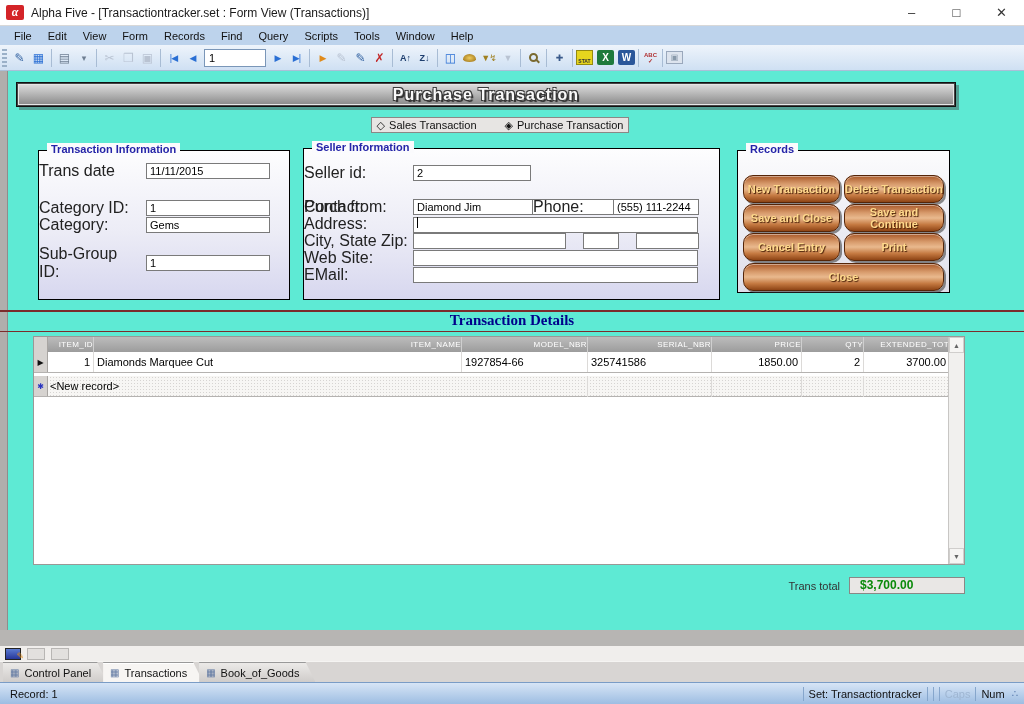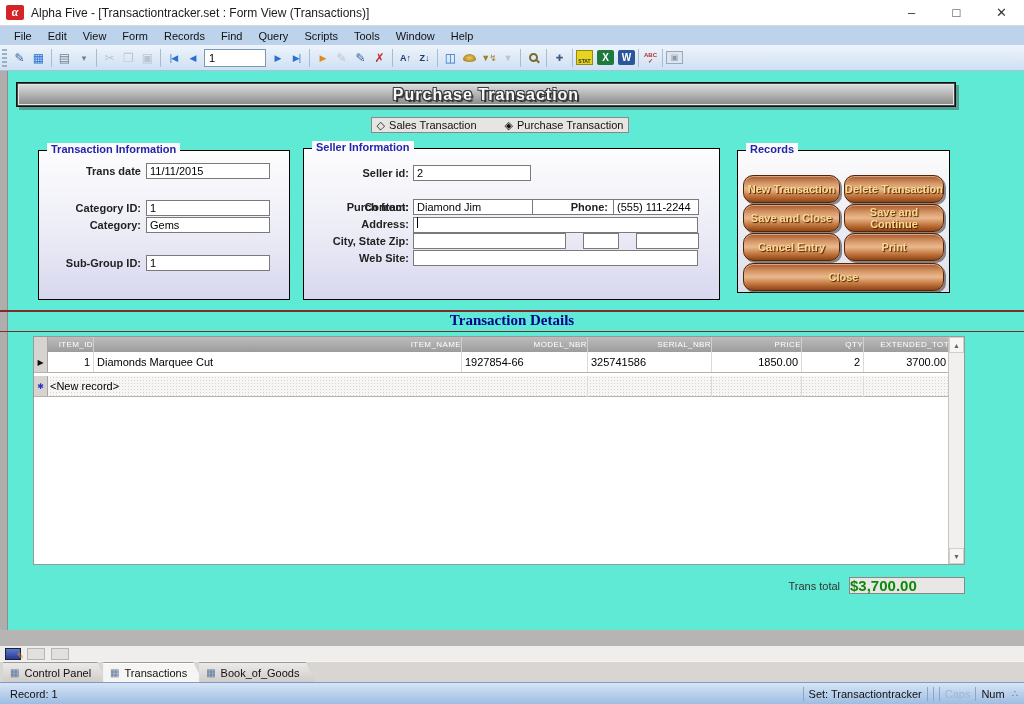--- a/index.html
+++ b/index.html
@@ -70,21 +70,21 @@
               border:1px solid #8a8886; display:flex; align-items:center; justify-content:center; gap:28px; }
   .type-opt { display:flex; align-items:center; gap:4px; font-size:11px; color:#111; }
   .diamond { font-size:11px; line-height:11px; }
 
   .panel { position:absolute; border:1px solid #000;
            background:linear-gradient(#fdfdfe 0%, #ececf6 55%, #d7d7ef 100%); }
   .panel.gray { background:linear-gradient(#fcfcfd 0%, #eaeaf2 60%, #dedee9 100%); }
   .legend { position:absolute; top:-8px; left:8px; background:#fbfbfd; padding:0 4px;
             font-size:11px; font-weight:bold; color:#2424a8; }
   .frow { position:absolute; height:16px; display:flex; align-items:center; }
-  .flabel { font-size:11px; color:#222; text-align:right; display:inline-block;font-weight:bold; }
+  .flabel { font-size:16px; color:#222; display:inline-block; }
   .finput { height:16px; border:1px solid #7a7a7a; background:#fff; font-size:11px; padding:0 3px;
             font-family:"Liberation Sans",sans-serif; }
   .fwrap { position:relative; }
   .caret { position:absolute; left:4px; top:2px; width:1px; height:11px; background:#000; }
 
   .ctl-btn { position:absolute; height:28px; border-radius:10px; border:1px solid #552508;
              background:linear-gradient(#a9592a 0%, #d79a6b 30%, #e9b98e 50%, #c57a42 75%, #8e4415 100%);
              color:#ffd98c; font-weight:bold; font-size:11px; font-family:"Liberation Sans",sans-serif;
              text-shadow:1px 1px 1px #4a2005; box-shadow:2px 2px 0 rgba(50,50,50,.55), inset 0 1px 0 rgba(255,255,255,.45);
              display:flex; align-items:center; justify-content:center; cursor:default; }
@@ -116,22 +116,22 @@
   .newrec-label { font-size:11px; line-height:20px; padding-left:2px; color:#000; }
   .vscroll { position:absolute; right:0; top:0; bottom:0; width:16px; background:#f1f0ee;
              border-left:1px solid #c8c6c4; }
   .vs-btn { position:absolute; left:0; width:15px; height:16px; background:#f6f5f3; border:1px solid #d0cecc;
             color:#666; font-size:7px; display:flex; align-items:center; justify-content:center; }
 
   
   .total-label { position:absolute; left:700px; top:509px; width:140px; text-align:right;
                  font-size:11px; color:#333; }
   .total-field { position:absolute; left:849px; top:506px; width:116px; height:17px; background:#e9e7e5;
-                 border:1px solid #8a8886; font-size:15px; font-weight:bold; color:#0a8a0a;
-                 line-height:15px; padding-left:0; }
+                 border:1px solid #8a8886; font-size:12px; font-weight:bold; color:#0a8a0a;
+                 line-height:15px; padding-left:10px; }
 
   
   .gray-band { position:absolute; top:630px; left:0; width:1024px; height:16px; background:#b7b5b3; }
   .minibar { position:absolute; top:646px; left:0; width:1024px; height:15px; background:#f0eeec;
              display:flex; align-items:center; gap:6px; padding-left:5px; }
   .monitor { position:relative; width:16px; height:12px; background:linear-gradient(#5a7ad0,#27379a);
              border:1px solid #222; }
   .monitor .pen { position:absolute; right:-4px; bottom:-2px; font-size:9px; color:#d8891f; }
   .mini-box { width:18px; height:12px; background:#e2e0de; border:1px solid #b8b6b4; }
 
@@ -295,20 +295,24 @@
         </span>
       </div>
       <div class="frow" style="left:0;top:84px">
         <span class="flabel" style="width:105px">City, State Zip:</span>
         <input class="finput" style="margin-left: 4px; width: 153px;" value="">
         <input class="finput" style="margin-left: 17px; width: 36px;" value="">
         <input class="finput" style="margin-left: 17px; width: 63px;" value="">
       </div>
       <div class="frow" style="left:0;top:101px">
         <span class="flabel" style="width:105px">Web Site:</span>
+        <input class="finput" style="margin-left: 4px; width: 285px;" value="">
+      </div>
+      <div class="frow" style="left:0;top:118px">
+        <span class="flabel" style="width:105px">EMail:</span>
         <input class="finput" style="margin-left: 4px; width: 285px;" value="">
       </div>
     </div>
 
     <div class="panel gray" style="left:737px;top:79px;width:213px;height:143px">
       <span class="legend">Records</span>
       <button class="ctl-btn" style="left:5px;top:24px;width:97px">New Transaction</button>
       <button class="ctl-btn" style="left:106px;top:24px;width:100px">Delete Transaction</button>
       <button class="ctl-btn" style="left:5px;top:53px;width:97px">Save and Close</button>
       <button class="ctl-btn" style="left:106px;top:53px;width:100px">Save and Continue</button>

